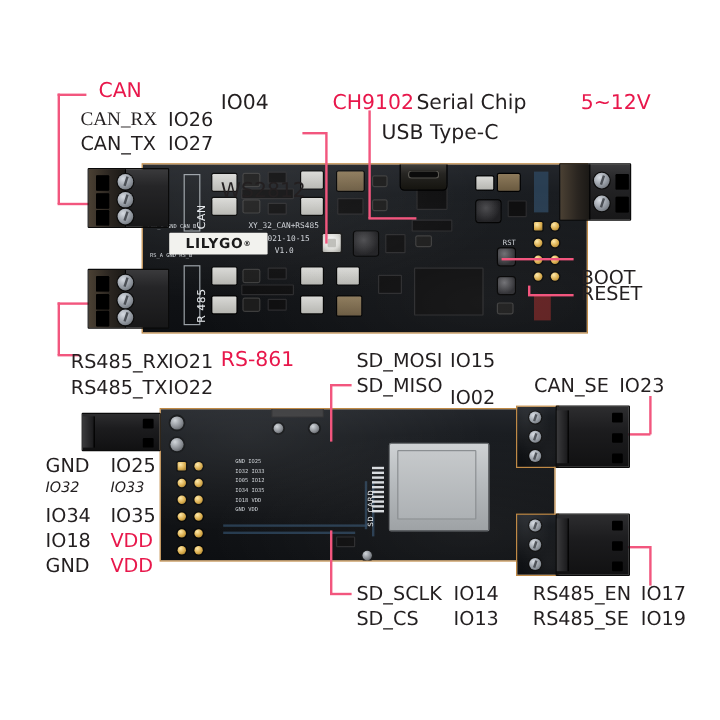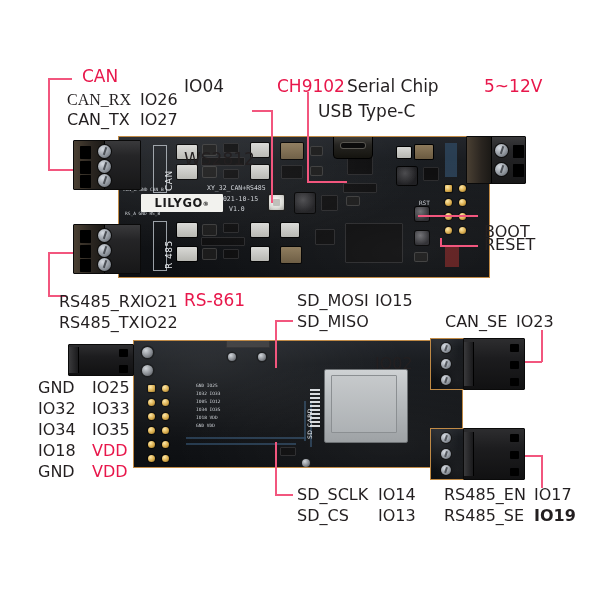--- a/index.html
+++ b/index.html
@@ -398,41 +398,41 @@
 
   <div class="lbl f16" style="left:59px;top:294px;">RS485_RX</div>
   <div class="lbl f16" style="left:140px;top:294px;">IO21</div>
   <div class="lbl red f17" style="left:184px;top:292px;">RS-861</div>
   <div class="lbl f16" style="left:59px;top:315px;">RS485_TX</div>
   <div class="lbl f16" style="left:140px;top:315px;">IO22</div>
 
   <div class="lbl f16" style="left:297px;top:293px;">SD_MOSI</div>
   <div class="lbl f16" style="left:375px;top:293px;">IO15</div>
   <div class="lbl f16" style="left:297px;top:314px;">SD_MISO</div>
-  <div class="lbl f16" style="left:375px;top:324px;margin-top:32px;">IO02</div>
+  <div class="lbl f16" style="left:375px;top:324px;">IO02</div>
 
   <div class="lbl f16" style="left:421px;top:314px;margin-left:24px;">CAN_SE</div>
   <div class="lbl f16" style="left:516px;top:314px;">IO23</div>
 
   <div class="lbl f16" style="left:297px;top:487px;">SD_SCLK</div>
   <div class="lbl f16" style="left:378px;top:487px;">IO14</div>
   <div class="lbl f16" style="left:297px;top:508px;">SD_CS</div>
   <div class="lbl f16" style="left:378px;top:508px;">IO13</div>
 
   <div class="lbl f16" style="left:444px;top:487px;">RS485_EN</div>
   <div class="lbl f16" style="left:534px;top:487px;">IO17</div>
   <div class="lbl f16" style="left:444px;top:508px;">RS485_SE</div>
-  <div class="lbl f16" style="left:534px;top:508px;font-weight:bold;">IO19</div>
+  <div class="lbl f16" style="left:534px;top:508px;">IO19</div>
 
   <div id="pinlist" style="position:absolute;left:38px;top:378px;width:100px;">
       <div style="position: relative; height: 21px; font-size: 16px; color: rgb(35, 31, 32);">
         <span style="position: absolute; left: 0px; top: 0px;">GND</span>
         <span style="position: absolute; left: 54px; top: 0px;">IO25</span>
       </div>
-      <div style="position: relative; height: 21px; font-size: 16px; color: rgb(35, 31, 32);">
+      <div style="position: relative; height: 21px; font-size: 12px; color: rgb(35, 31, 32); font-style: italic;">
         <span style="position: absolute; left: 0px; top: 0px;">IO32</span>
         <span style="position: absolute; left: 54px; top: 0px;">IO33</span>
       </div>
       <div style="position: relative; height: 21px; font-size: 16px; color: rgb(35, 31, 32);">
         <span style="position: absolute; left: 0px; top: 0px;">IO34</span>
         <span style="position: absolute; left: 54px; top: 0px;">IO35</span>
       </div>
       <div style="position: relative; height: 21px; font-size: 16px; color: rgb(35, 31, 32);">
         <span style="position: absolute; left: 0px; top: 0px;">IO18</span>
         <span style="position: absolute; left: 54px; top: 0px; color: rgb(232, 23, 75);">VDD</span>

